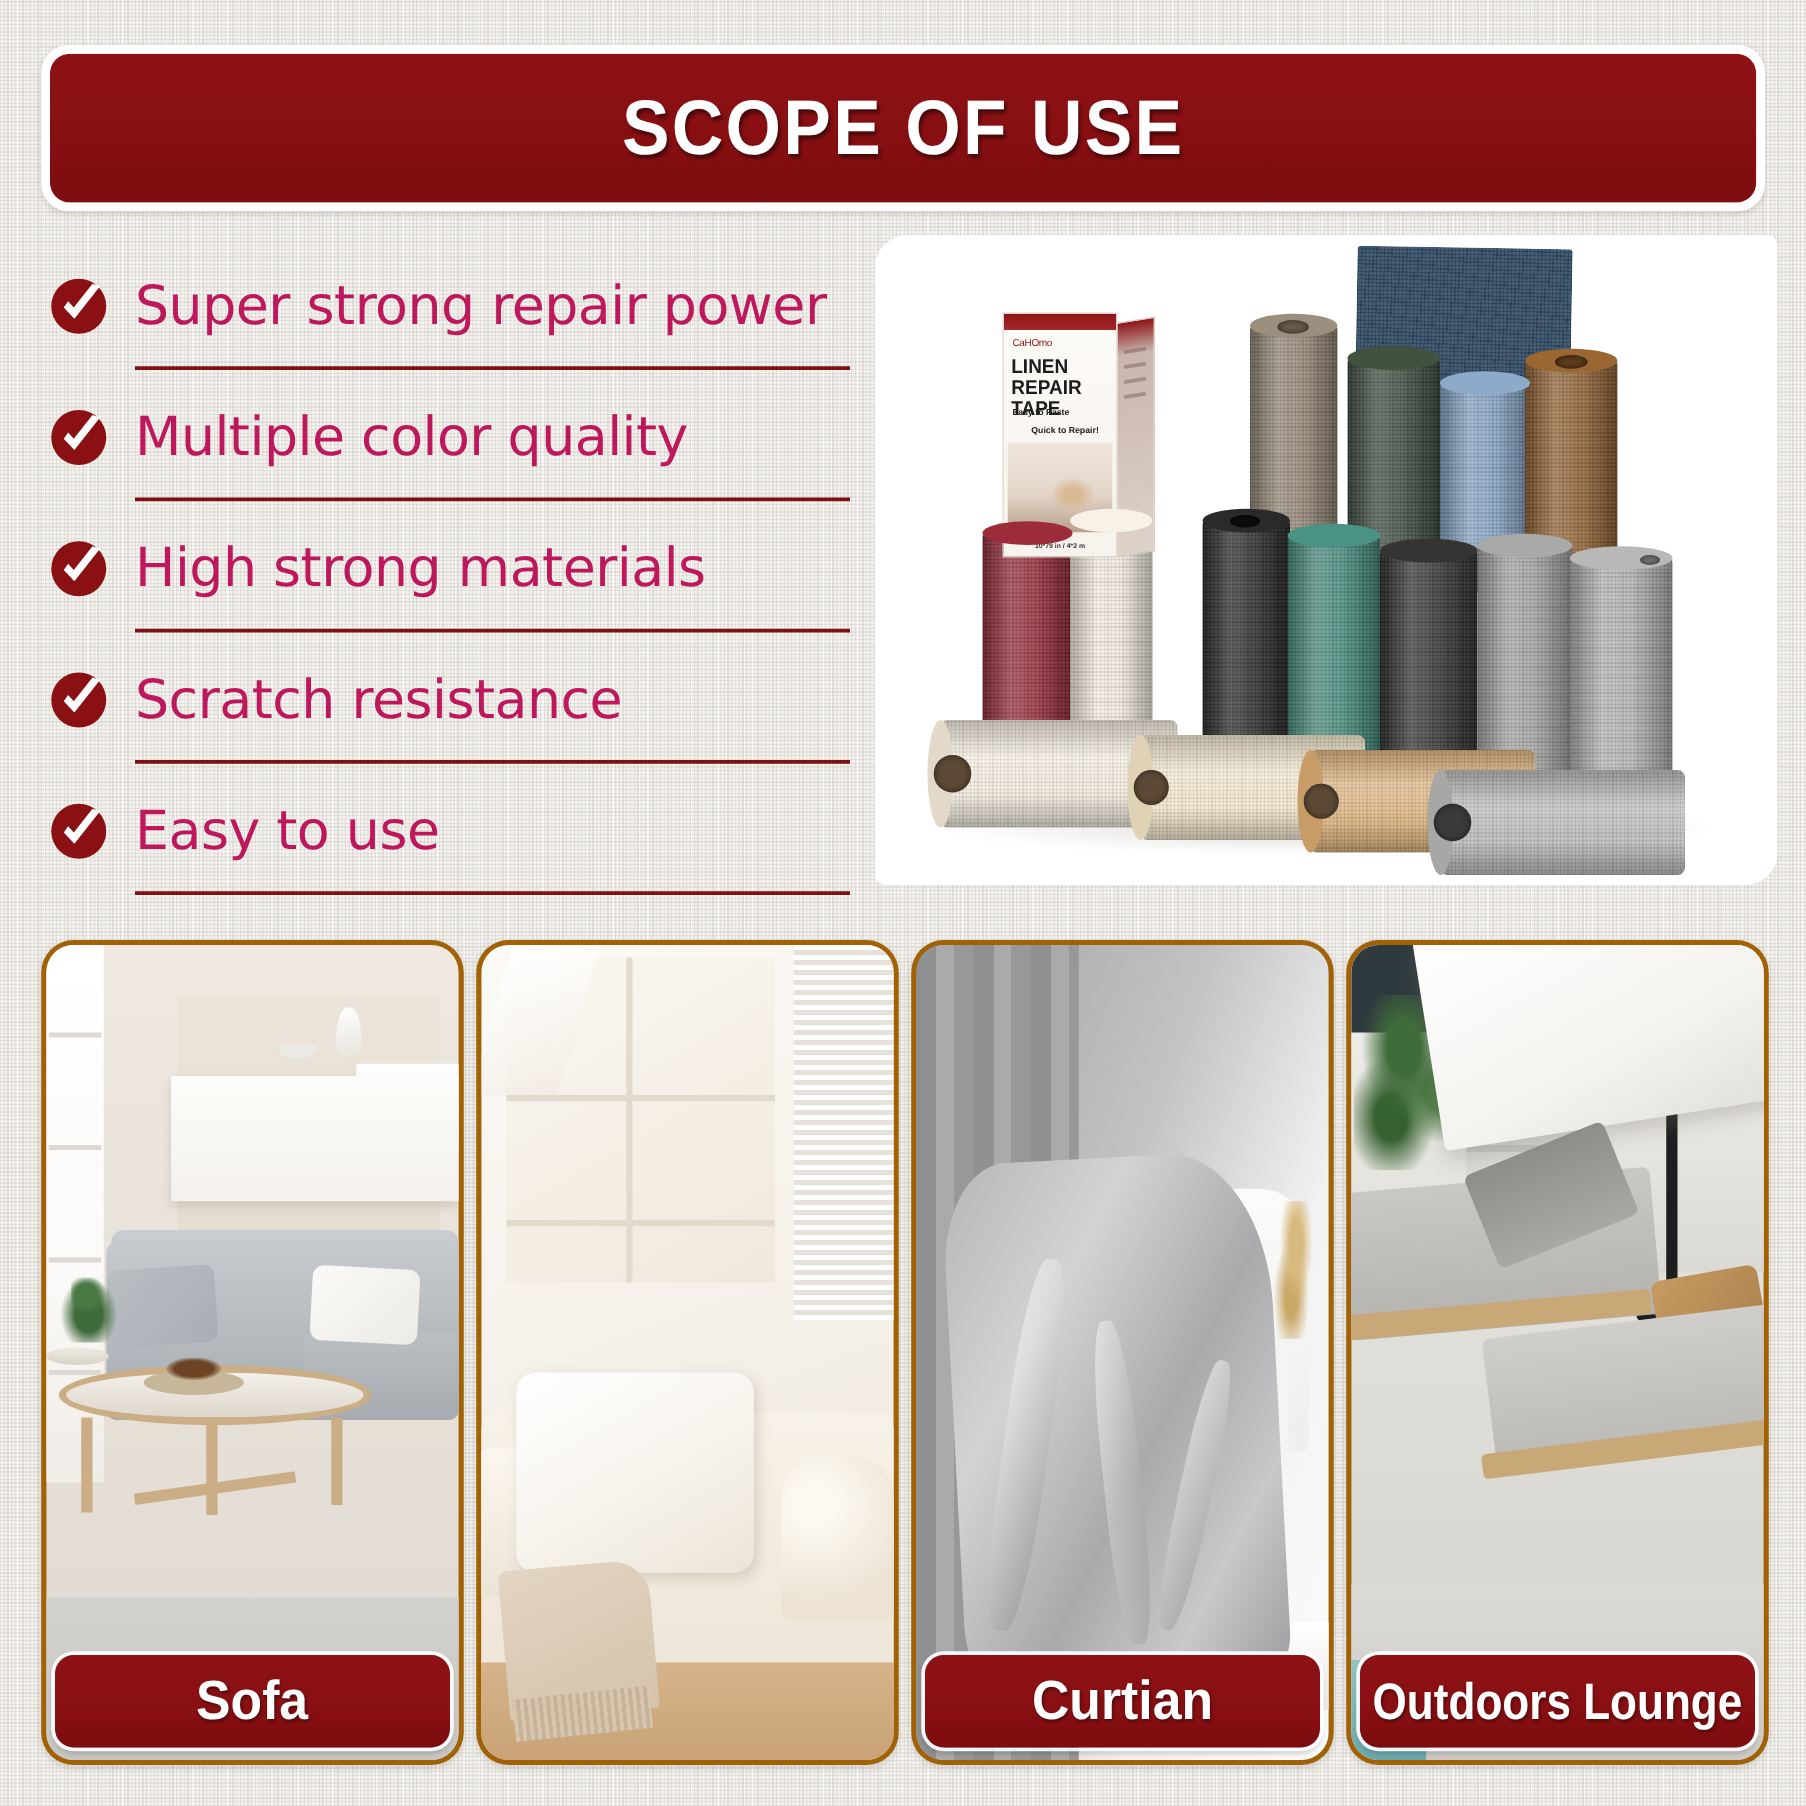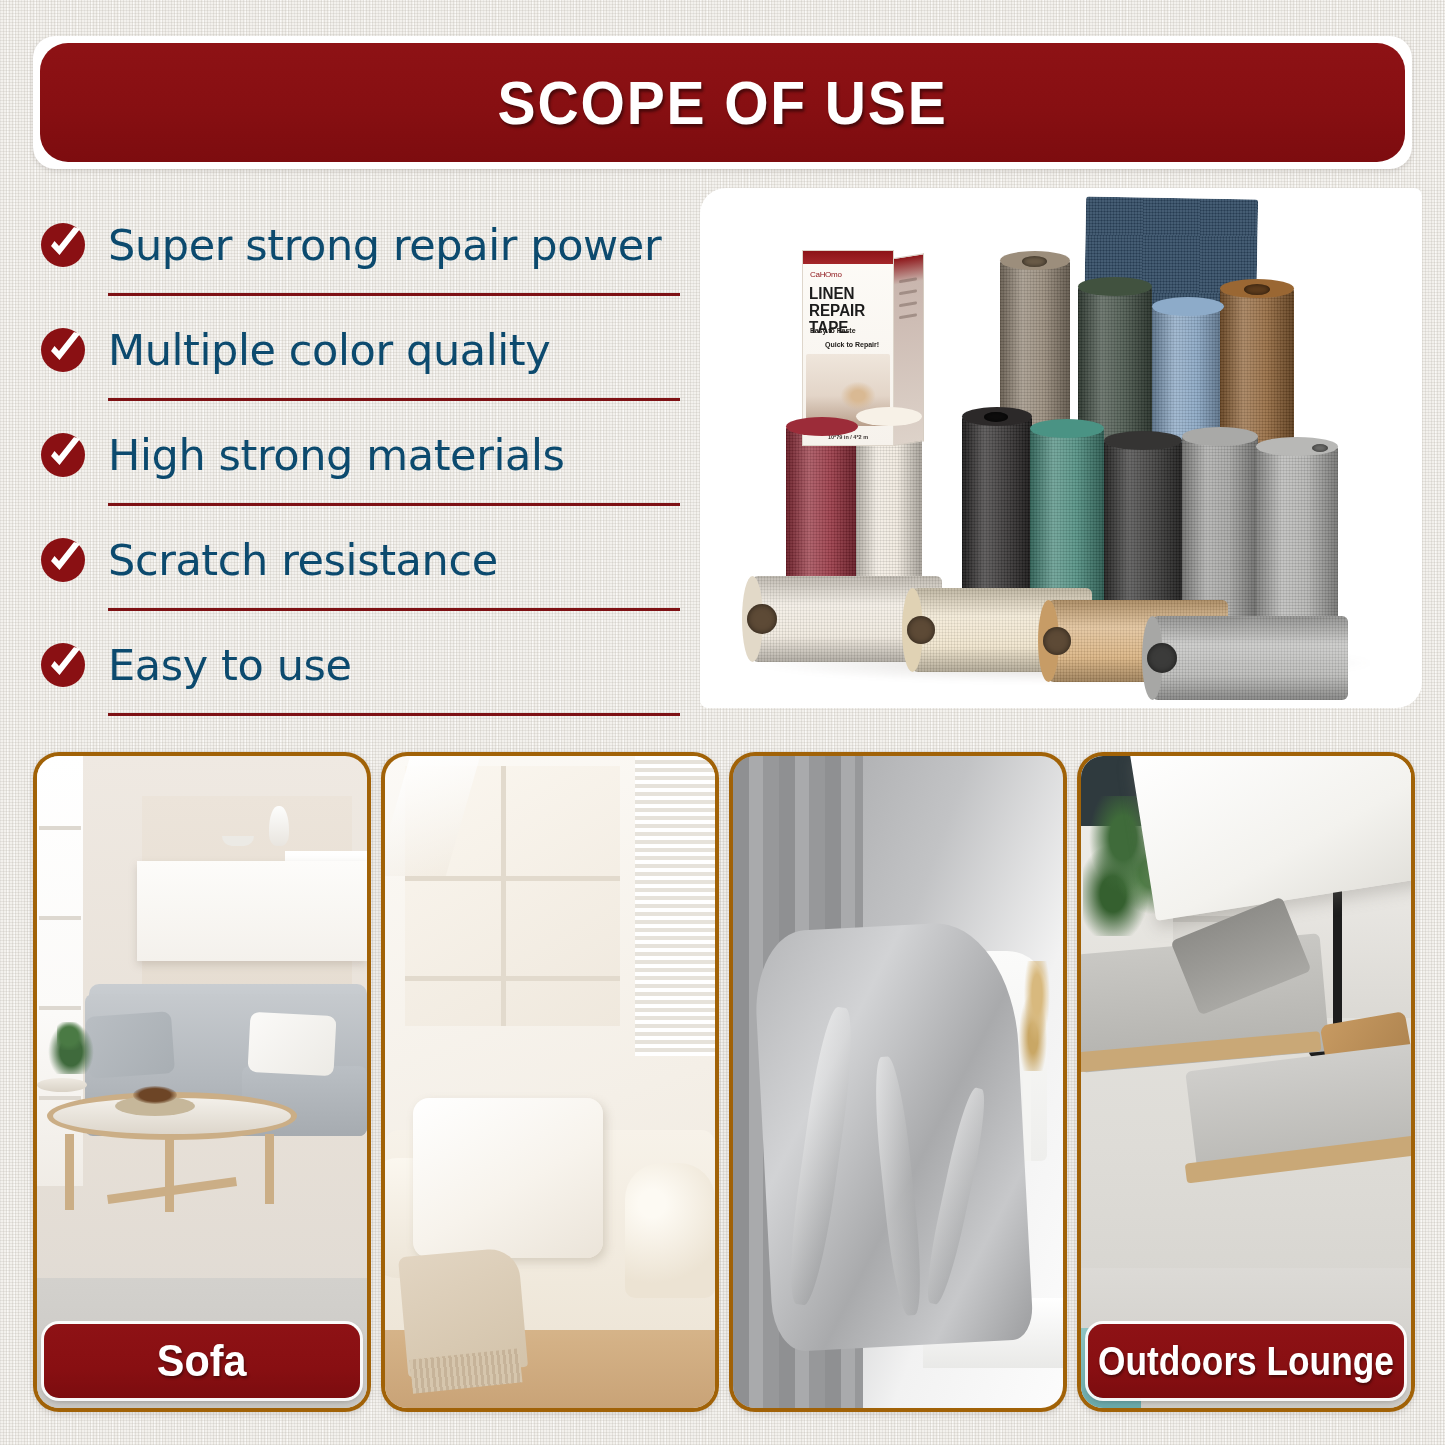--- a/index.html
+++ b/index.html
@@ -40,21 +40,21 @@
     background: #ffffff;
     border-radius: 22px;
     padding: 7px;
     box-shadow: 0 2px 5px rgba(90,80,70,0.18);
   }
   .banner {
     width: 100%;
     height: 100%;
     background: #8a1013;
     background-image: linear-gradient(180deg, #8e1215 0%, #870f12 55%, #7d0c0f 100%);
-    border-radius: 28px;
+    border-radius: 16px;
     display: flex;
     align-items: center;
     justify-content: center;
   }
   .banner-title {
     color: #ffffff;
     font-size: 62px;
     font-weight: bold;
     letter-spacing: 2px;
     font-family: "Liberation Sans Narrow", "Liberation Sans", sans-serif;
@@ -81,21 +81,21 @@
     width: 46px;
     height: 46px;
     flex: 0 0 46px;
     position: relative;
     margin-right: 22px;
   }
   .check-badge svg { display: block; width: 46px; height: 46px; overflow: visible; }
 
   .feature-label {
     font-size: 43px;
-    color: #0c4a6e;
+    color: #be185d;
     font-family: "DejaVu Sans", sans-serif;
     font-weight: 400;
     letter-spacing: -0.4px;
     white-space: nowrap;
   }
   .divider {
     position: absolute;
     left: 68px;
     width: 572px;
     height: 3px;
@@ -673,20 +673,23 @@
               <i style="left:44px"></i>
               <i style="left:74px"></i>
           </div>
           <div class="cur-flower"></div>
           <div class="cur-drape"></div>
           <div class="cur-fold" style="left:70px; top:250px; width:36px; height:300px; transform:rotate(8deg); border-radius:40%;"></div>
           <div class="cur-fold" style="left:150px; top:300px; width:30px; height:260px; transform:rotate(-6deg); border-radius:40%;"></div>
           <div class="cur-fold" style="left:210px; top:330px; width:26px; height:220px; transform:rotate(12deg); border-radius:40%;"></div>
         </div>
       </div>
+      <div class="card-label">
+        <span>Curtian</span>
+      </div>
     </div>
 
     <div class="card">
       <div class="card-photo">
         <div class="sc-out">
           <div class="out-wall"></div>
           <div class="out-dark"></div>
           <div class="out-ground"></div>
           <div class="out-steps"></div>
           <div class="out-block"></div>

